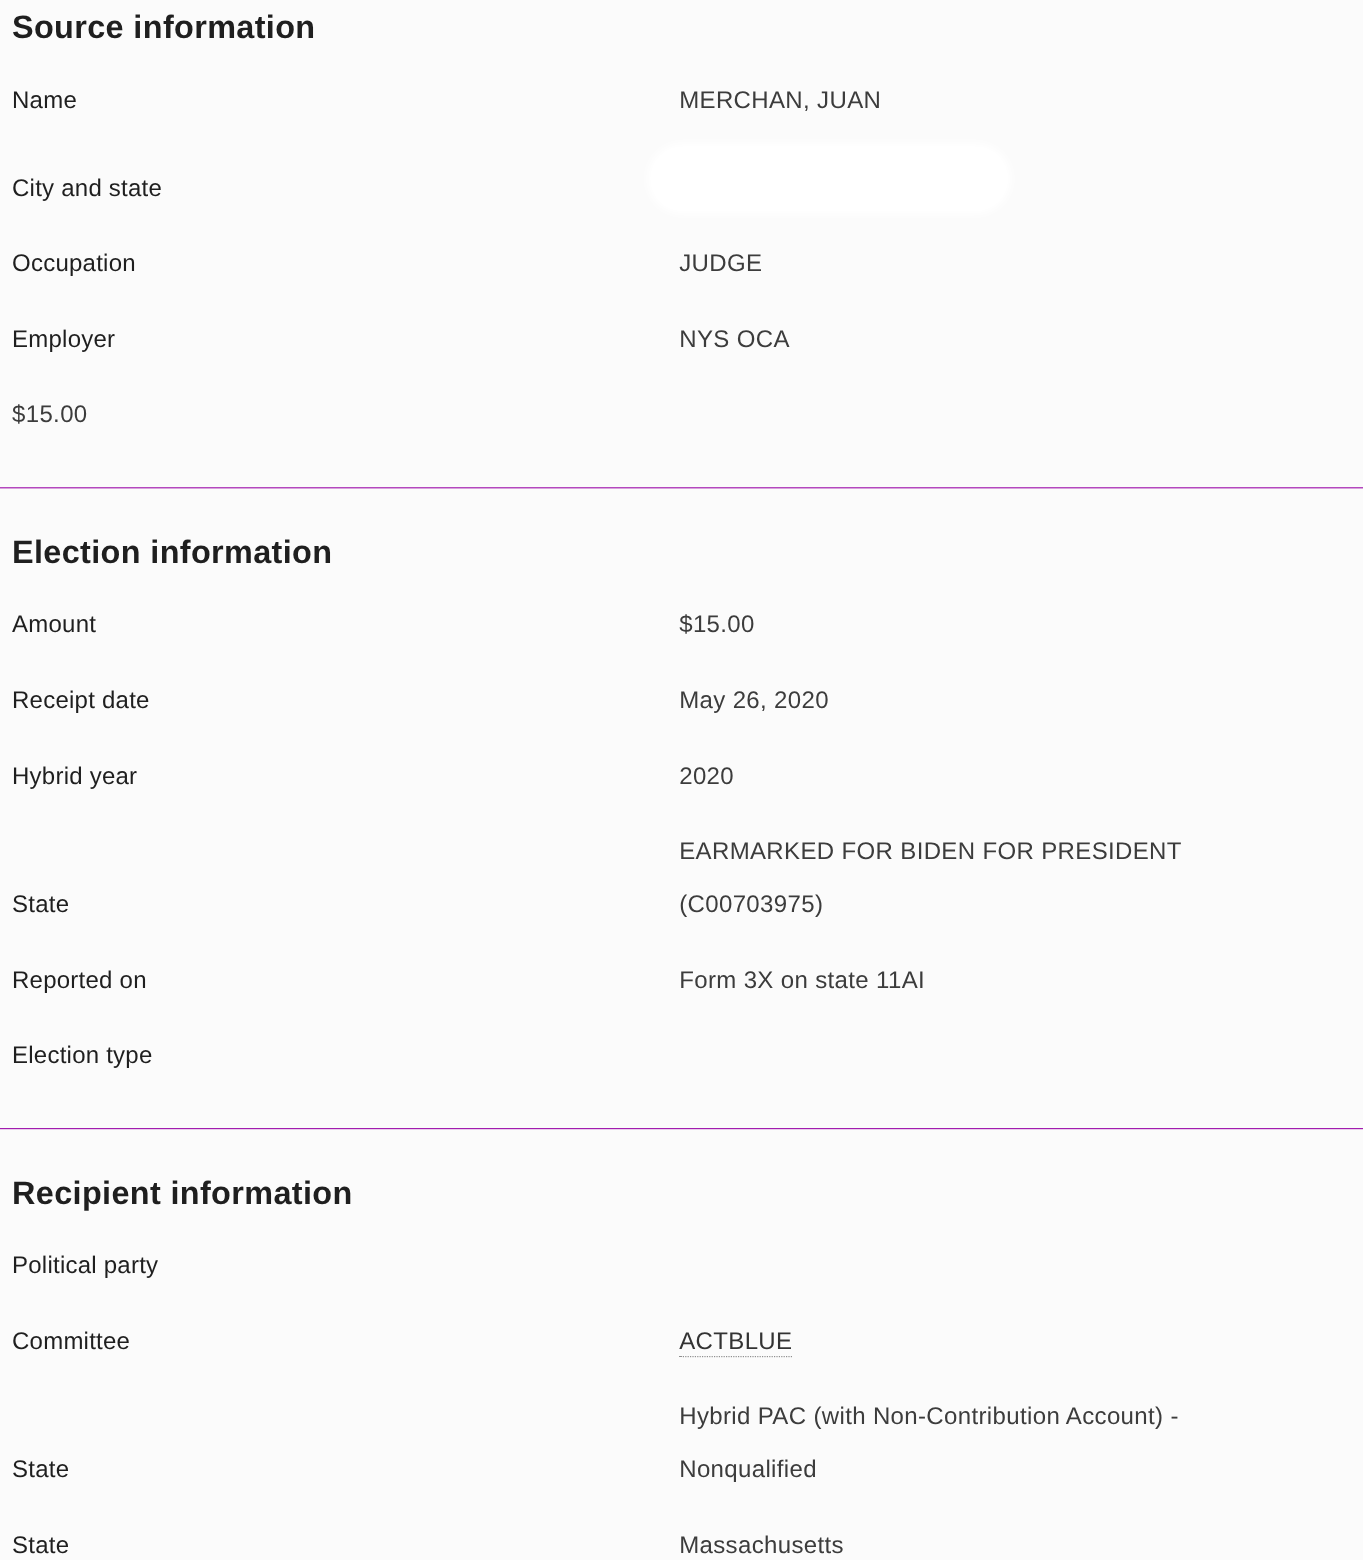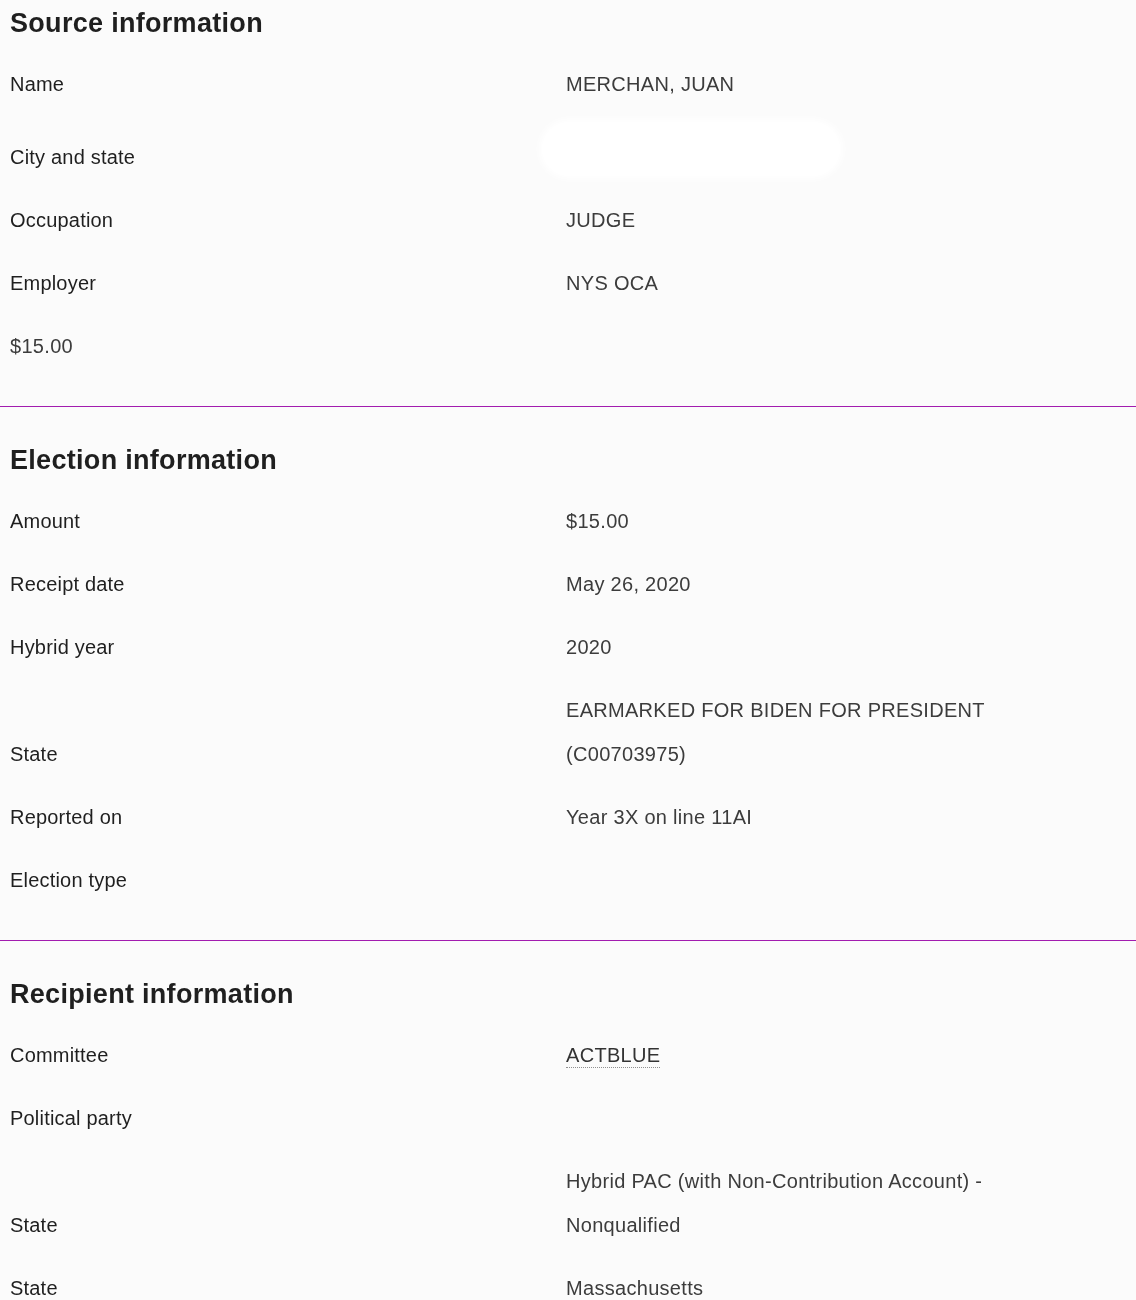--- a/index.html
+++ b/index.html
@@ -117,42 +117,42 @@
     <div class="row-value">2020</div>
   </div>
 
   <div class="row">
     <div class="row-label">State</div>
     <div class="row-value">EARMARKED FOR BIDEN FOR PRESIDENT (C00703975)</div>
   </div>
 
   <div class="row">
     <div class="row-label">Reported on</div>
-    <div class="row-value">Year 3X on line 11AI</div>
+    <div class="row-value">Form 3X on state 11AI</div>
   </div>
 
   <div class="row">
     <div class="row-label">Election type</div>
     <div class="row-value"></div>
   </div>
 </div>
 
 <div class="section follow last">
   <h2 class="section-title">Recipient information</h2>
 
   <div class="row">
+    <div class="row-label">Political party</div>
+    <div class="row-value"></div>
+  </div>
+
+  <div class="row">
     <div class="row-label">Committee</div>
     <div class="row-value">
       <a class="committee-link">ACTBLUE</a>
     </div>
-  </div>
-
-  <div class="row">
-    <div class="row-label">Political party</div>
-    <div class="row-value"></div>
   </div>
 
   <div class="row">
     <div class="row-label">State</div>
     <div class="row-value">Hybrid PAC (with Non-Contribution Account) - Nonqualified</div>
   </div>
 
   <div class="row">
     <div class="row-label">State</div>
     <div class="row-value">Massachusetts</div>

